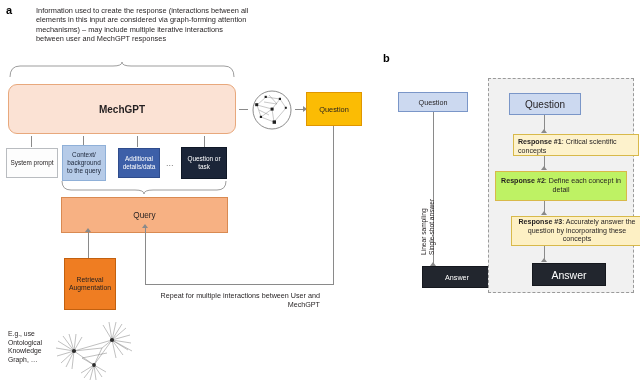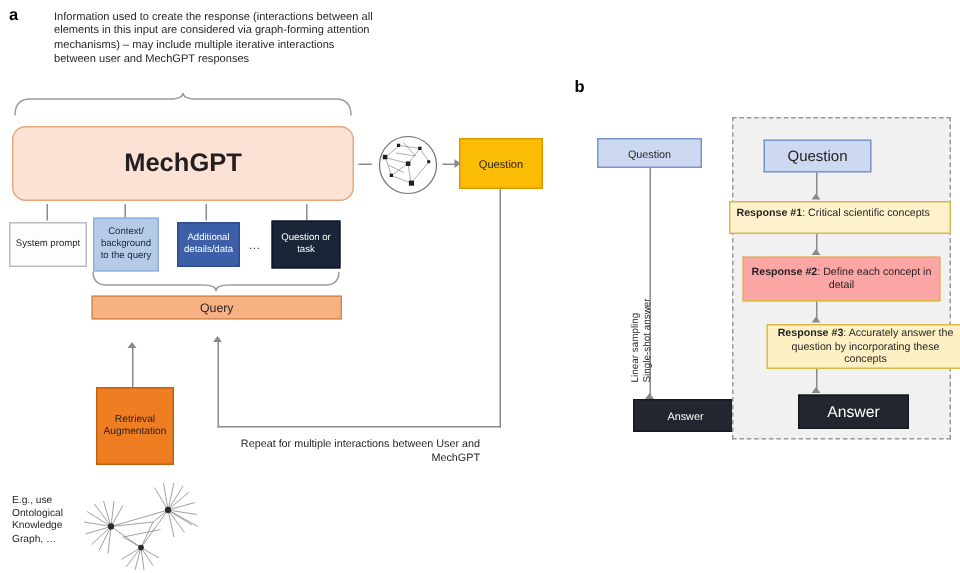--- a/index.html
+++ b/index.html
@@ -16,21 +16,21 @@
     text-align:left;font-size:7.4px;line-height:9.3px;color:#231f20;
   }
   .brace svg{display:block;}
   .box{
     box-sizing:border-box;display:flex;align-items:center;
     justify-content:center;text-align:center;
   }
   
   .mechgpt-box{
     background:#fbe2d4;border:1px solid #e8a87c;border-radius:9px;
-    font-weight:bold;font-size:17px;color:#231f20;
+    font-weight:bold;font-size:10px;color:#231f20;
   }
   .in-box{font-size:6.4px;line-height:7.8px;padding:2px;}
   .in-sys{background:#fdfdfd;border:1px solid #b9bcc0;color:#231f20;}
   .in-ctx{background:#b6cbe8;border:1px solid #8fb0d8;color:#1b2538;}
   .in-add{background:#3d5fa8;border:1px solid #2f4c8c;color:#ffffff;}
   .in-task{background:#1b2538;border:1px solid #0f1826;color:#ffffff;}
   .dots{font-size:8px;color:#3a3a3a;letter-spacing:.6px;}
   .query-box{
     background:#f7b183;border:1px solid #d98a52;
     font-size:8.2px;color:#231f20;
@@ -59,21 +59,21 @@
   .ans-box{
     background:#22262e;border:1px solid #15181e;color:#ffffff;margin-left:24px;
   }
   .ans-small{font-size:7.2px;}
   .ans-large{font-size:10.5px;}
   .resp-step{
     border:1px solid #d8b94a;font-size:7.1px;line-height:8.8px;
     color:#231f20;padding:3px 4px;box-sizing:border-box;
   }
   .r1{background:#fdf2cc;}
-  .r2{background:#fca5a5;}
+  .r2{background:#bef264;}
   .r3{background:#fdf0c4;}
   .vlabel{
     font-size:6.6px;line-height:8.2px;color:#231f20;white-space:nowrap;
     transform:rotate(-90deg);transform-origin:left top;
   }
   .conn{position:absolute;background:#8a8a8a;}
 </style>
 </head>
 <body>
 
@@ -99,21 +99,21 @@
 <div class="abs box in-box in-add" style="left:118px;top:148px;width:42px;height:30px;">Additional details/data</div>
 <div class="abs box dots" style="left:162px;top:148px;width:16px;height:30px;">…</div>
 <div class="abs box in-box in-task" style="left:181px;top:147px;width:46px;height:32px;">Question or task</div>
 
 <div class="abs brace" style="left:60px;top:181px;width:168px;height:14px;">
   <svg width="168" height="14" viewBox="0 0 168 14">
     <path d="M2,0 Q2,9 11,9 L75,9 Q84,9 84,13 Q84,9 93,9 L157,9 Q166,9 166,0" fill="none" stroke="#9d9d9d" stroke-width="1"></path>
   </svg>
 </div>
 
-<div class="abs box query-box" style="left:61px;top:197px;width:167px;height:16px;">Query</div>
+<div class="abs box query-box" style="left:61px;top:197px;width:167px;height:36px;">Query</div>
 
 <div class="conn" style="left:88px;top:231px;width:1px;height:27px;"></div>
 <div class="abs" style="left:85px;top:228px;width:0;height:0;border-left:3px solid transparent;border-right:3px solid transparent;border-bottom:4px solid #8a8a8a;"></div>
 
 <div class="abs box retrieval-box" style="left:64px;top:258px;width:52px;height:52px;">Retrieval Augmentation</div>
 
 <div class="abs eg-text" style="left:8px;top:330px;width:42px;">E.g., use Ontological Knowledge Graph, …</div>
 
 <div class="abs" style="left:52px;top:320px;width:88px;height:60px;">
   <svg width="88" height="60" viewBox="0 0 88 60">
@@ -228,21 +228,21 @@
   </div>
 </div>
 
 <div class="abs dashed-container" style="left:488px;top:78px;width:146px;height:215px;"></div>
 
 <div class="abs box q-box q-large" style="left:509px;top:93px;width:72px;height:22px;">Question</div>
 
 <div class="conn" style="left:544px;top:115px;width:1px;height:17px;"></div>
 <div class="abs" style="left:541px;top:129px;width:0;height:0;border-left:3px solid transparent;border-right:3px solid transparent;border-bottom:4px solid #8a8a8a;"></div>
 
-<div class="abs resp-step r1" style="left:486px;top:134px;width:148px;height:22px;">
+<div class="abs resp-step r1" style="left:513px;top:134px;width:126px;height:22px;">
   <span style="font-weight:bold;">Response #1</span><span>: Critical scientific concepts</span>
 </div>
 
 <div class="conn" style="left:544px;top:156px;width:1px;height:13px;"></div>
 <div class="abs" style="left:541px;top:166px;width:0;height:0;border-left:3px solid transparent;border-right:3px solid transparent;border-bottom:4px solid #8a8a8a;"></div>
 
 <div class="abs resp-step r2" style="left:495px;top:171px;width:132px;height:30px;display:flex;align-items:center;justify-content:center;text-align:center;">
   <div><span style="font-weight:bold;">Response #2</span><span>: Define each concept in detail</span></div>
 </div>
 

